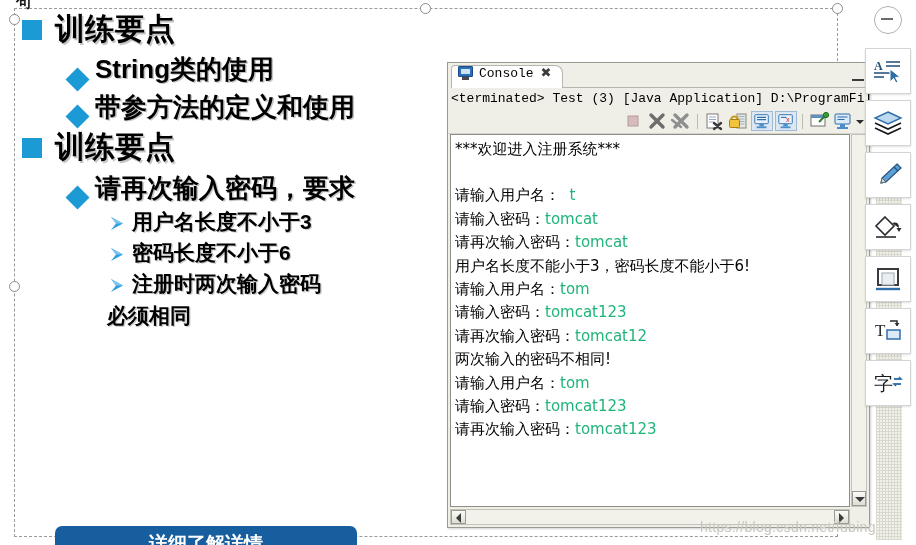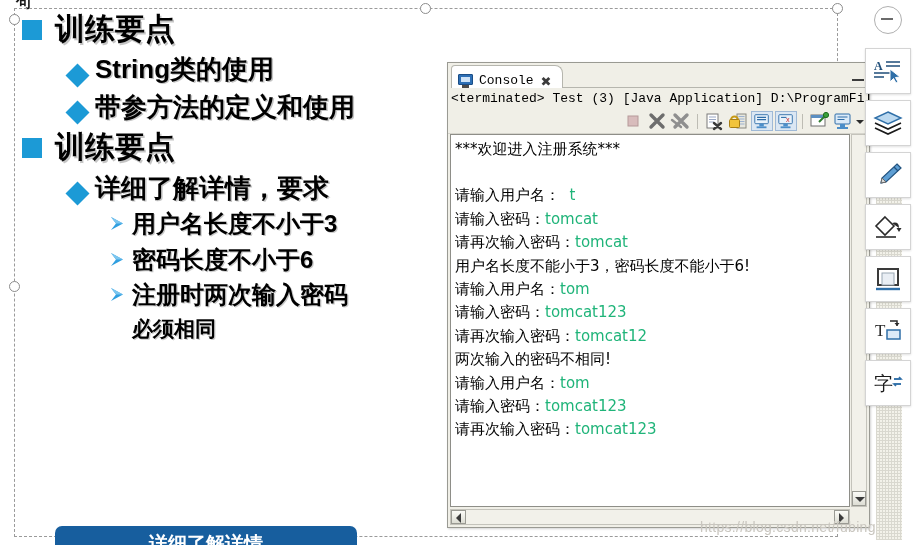--- a/index.html
+++ b/index.html
@@ -48,21 +48,21 @@
     margin-top: 12px; margin-right: 13px;
     flex: 0 0 auto;
   }
   .lvl1 .txt {
     font-size: 30px; font-weight: bold; color: #000000;
     line-height: 1.38; letter-spacing: 0px;
     text-shadow: 1.5px 1.5px 0 rgba(150,150,150,0.55);
   }
 
   .lvl2 {
-    display: flex; align-items: center;
+    display: flex; align-items: flex-end;
     margin: 0 0 1px 0;
     padding-left: 55px;
   }
   .lvl2 .bullet-dia {
     width: 17px; height: 17px;
     background: #1c9ad6;
     transform: rotate(45deg);
     margin-top: 11px; margin-right: 9px;
     flex: 0 0 auto;
   }
@@ -76,26 +76,26 @@
     display: flex; align-items: flex-start;
     margin: 0 0 1px 0;
     padding-left: 95px;
   }
   .lvl3 .bullet-arrow {
     flex: 0 0 auto;
     margin-top: 9px; margin-right: 6px;
     line-height: 1;
   }
   .lvl3 .txt {
-    font-size: 24px; font-weight: bold; color: #000000;
+    font-size: 21px; font-weight: bold; color: #000000;
     line-height: 1.44;
     text-shadow: 1.2px 1.2px 0 rgba(150,150,150,0.5);
   }
   .lvl3-cont {
-    padding-left: 118px;
+    padding-left: 93px;
     font-size: 21px; font-weight: bold; color: #000000;
     line-height: 1.44;
     text-shadow: 1.2px 1.2px 0 rgba(150,150,150,0.5);
     margin-top: 1px;
   }
 
   
   .blue-button {
     position: absolute;
     left: 55px; top: 526px;
@@ -121,21 +121,21 @@
   }
   .tab-row {
     position: relative;
     height: 25px;
     background: #f0efe7;
   }
   .tab {
     position: absolute;
     left: 3px; top: 2px;
     height: 23px;
-    display: flex; align-items: flex-end;
+    display: flex; align-items: flex-start;
     padding: 0 10px 0 6px;
     background: #ffffff;
     border: 1px solid #b6b6ae;
     border-bottom: none;
     border-radius: 4px 8px 0 0;
     box-sizing: border-box;
   }
   .tab-ico {
     width: 15px; height: 14px;
     margin-right: 6px;
@@ -400,21 +400,21 @@
       <span class="txt">带参方法的定义和使用</span>
     </div>
 
     <div class="lvl1">
       <span class="bullet-sq"></span>
       <span class="txt">训练要点</span>
     </div>
 
     <div class="lvl2">
       <span class="bullet-dia"></span>
-      <span class="txt">详细了解详情，要求</span>
+      <span class="txt">请再次输入密码，要求</span>
     </div>
 
     <div class="lvl3">
       <span class="bullet-arrow">
         <svg width="17" height="15" viewBox="0 0 17 15">
           <path d="M2 1 L14 7.5 L2 14 L7 7.5 Z" fill="#2f9fe0"></path>
           <path d="M2 1 L14 7.5 L7 7.5 Z" fill="#7cc6ef"></path>
         </svg>
       </span>
       <span class="txt">用户名长度不小于3</span>

